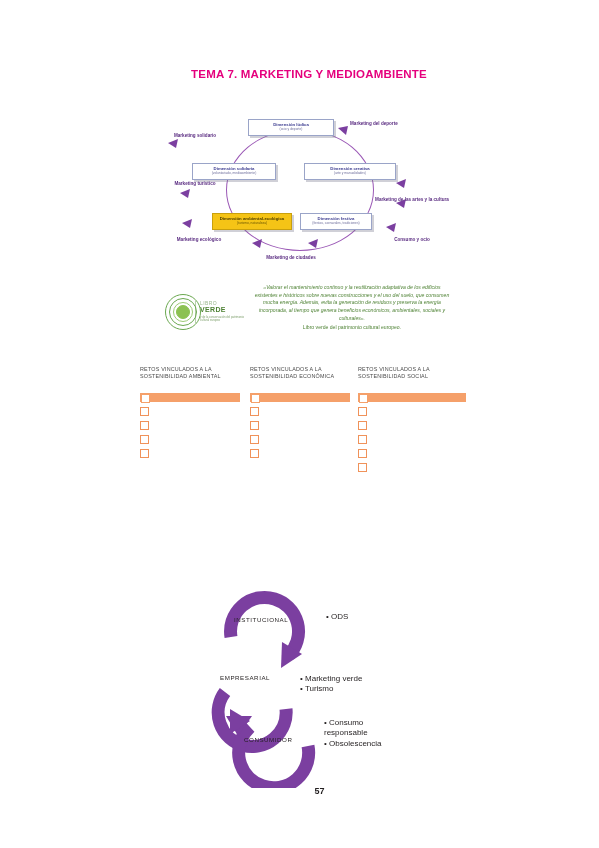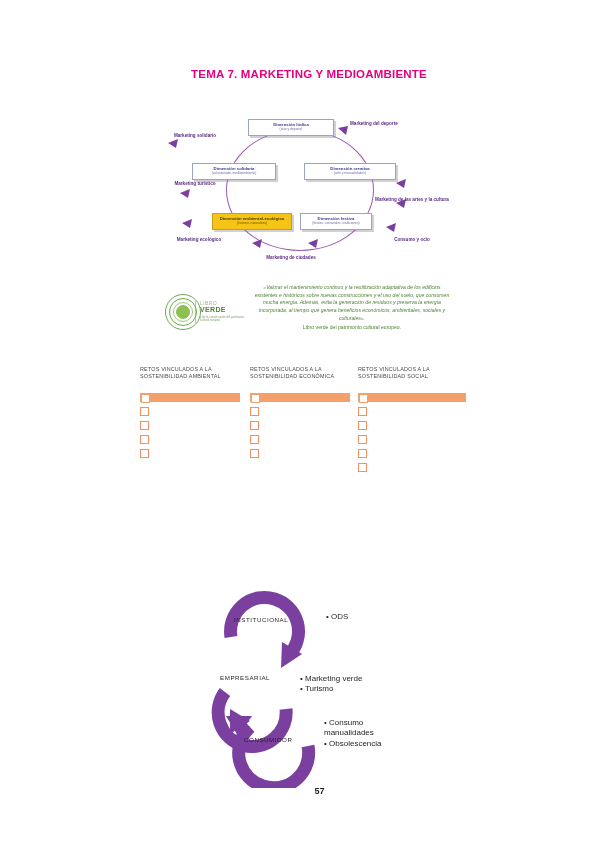--- a/index.html
+++ b/index.html
@@ -256,19 +256,19 @@
     <div class="sp-lbl" style="left:54px;top:160px;">CONSUMIDOR</div>
 
     <div class="sp-bul" style="left:136px;top:36px;">
       <div>• <span>ODS</span></div>
     </div>
     <div class="sp-bul" style="left:110px;top:86px;width:70px;margin-top:12px;">
       <div>• <span>Marketing verde</span></div>
       <div>• <span>Turismo</span></div>
     </div>
     <div class="sp-bul" style="left:134px;top:142px;width:62px;">
-      <div>• <span>Consumo manualidades</span></div>
+      <div>• <span>Consumo responsable</span></div>
       <div>• <span>Obsolescencia</span></div>
     </div>
   </div>
 
   <div class="pageno">57</div>
 </div>
 
 </body></html>

